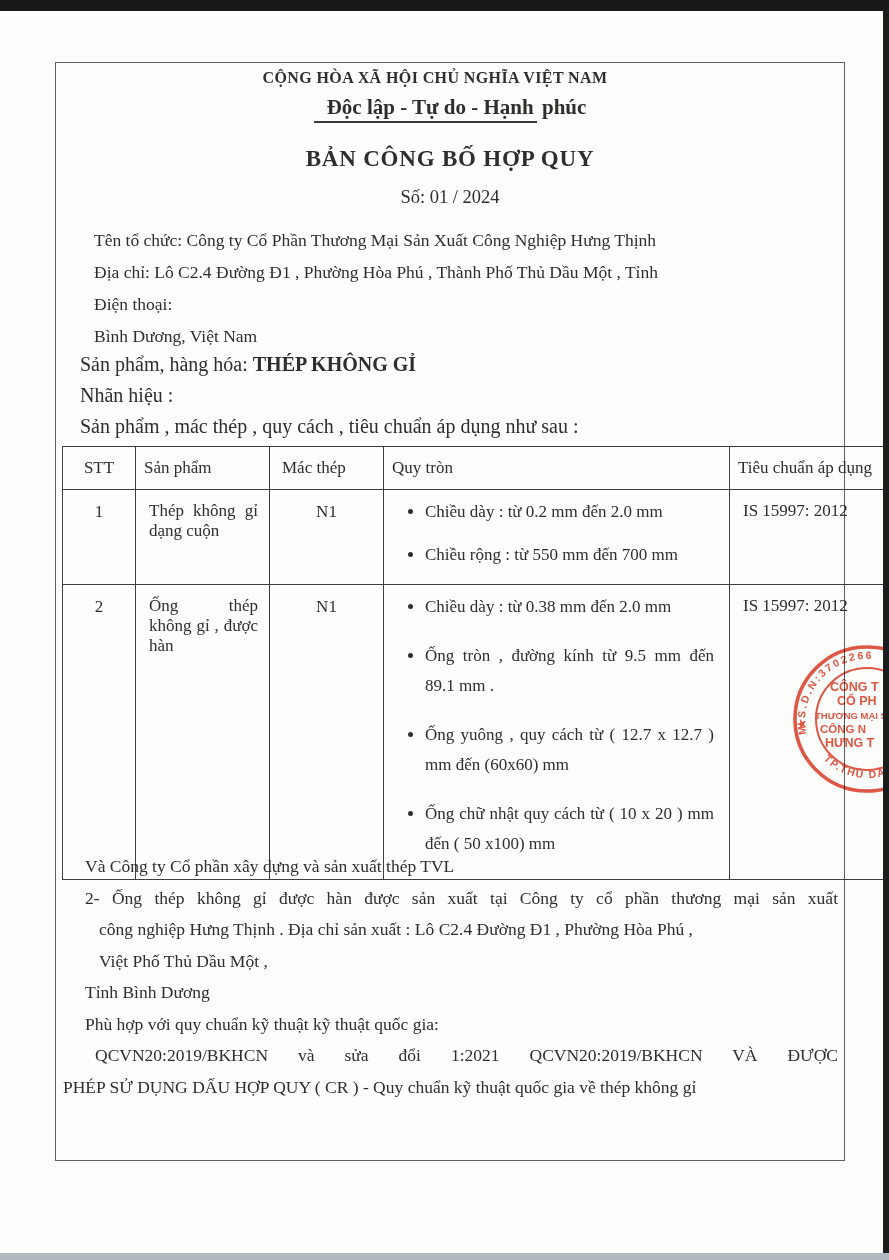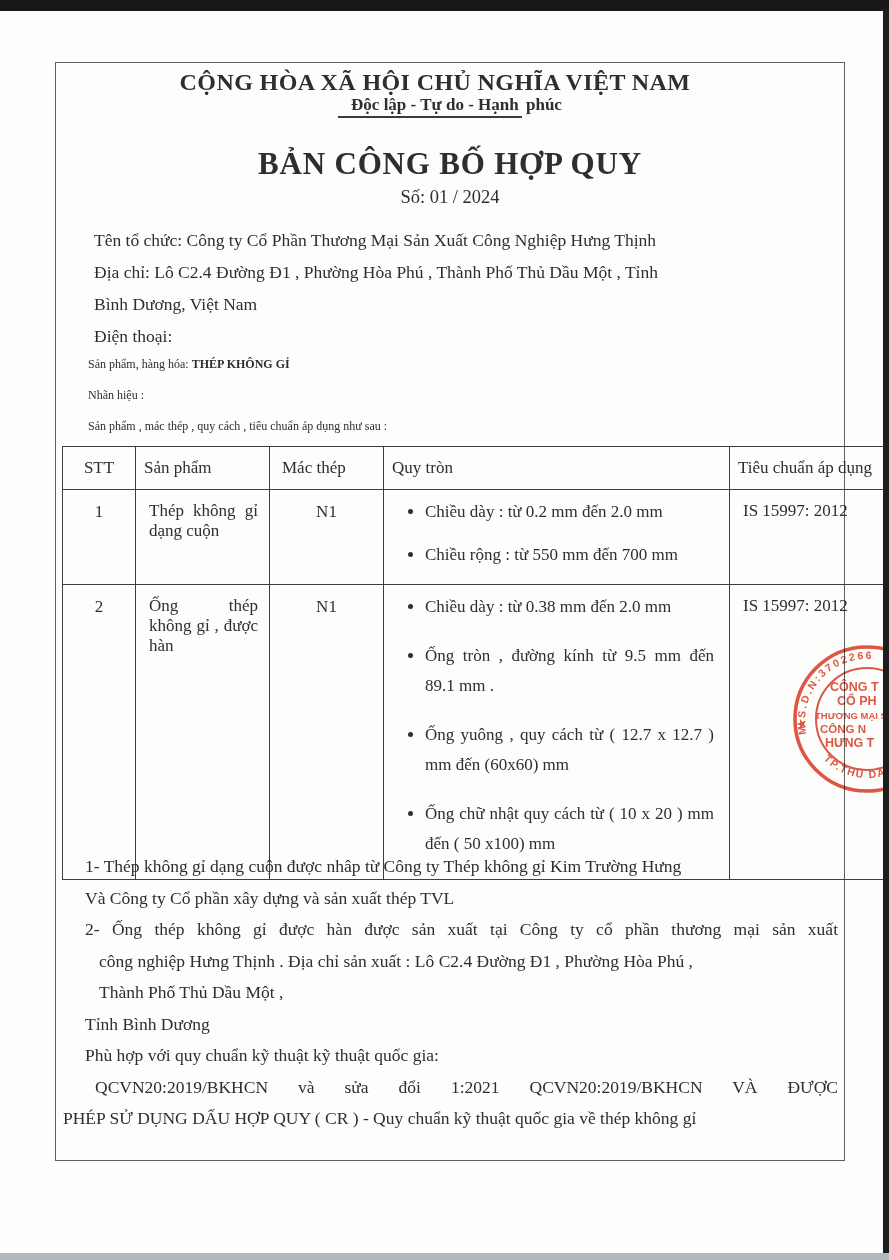--- a/index.html
+++ b/index.html
@@ -10,27 +10,27 @@
     color:#2e2e2e;
   }
   .abs{position:absolute;}
   
   .scan-top{left:0;top:0;width:889px;height:11px;background:#181818;z-index:30;}
   .scan-right{left:883px;top:9px;width:6px;height:1244px;background:#1d1d1d;z-index:30;}
   .scan-bottom{left:0;top:1253px;width:889px;height:7px;background:#b2bac0;z-index:30;}
   
   .frame{left:55px;top:62px;width:788px;height:1097px;border:1.5px solid #5f5f5f;z-index:1;}
   .center{text-align:center;}
-  .nat1{left:55px;top:69px;width:760px;font-size:24px;font-weight:bold;letter-spacing:.4px;}
-  .nat2{left:55px;top:95px;width:790px;font-size:17px;font-weight:bold;}
+  .nat1{left:55px;top:69px;width:760px;font-size:16px;font-weight:bold;letter-spacing:.4px;}
+  .nat2{left:55px;top:95px;width:790px;font-size:21px;font-weight:bold;}
   .nat2 .ul{border-bottom:2px solid #3a3a3a;padding:0 3px 2px 13px;}
-  .doc-title{left:55px;top:146px;width:790px;font-size:31px;font-weight:bold;letter-spacing:.8px;}
+  .doc-title{left:55px;top:146px;width:790px;font-size:23px;font-weight:bold;letter-spacing:.8px;}
   .doc-no{left:55px;top:187px;width:790px;font-size:18.5px;}
   .info{left:94px;top:224px;width:706px;font-size:17.5px;line-height:32px;}
-  .info2{left:88px;top:349px;width:700px;font-size:12px;line-height:31px;}
+  .info2{left:80px;top:349px;width:700px;font-size:20px;line-height:31px;}
   .b{font-weight:bold;}
   
   table.spec{position:absolute;left:62px;top:446px;width:776px;border-collapse:collapse;table-layout:fixed;font-size:17px;z-index:2;}
   table.spec td{border:1.6px solid #3e3e3e;vertical-align:top;background:transparent;}
   table.spec .hd td{height:38px;vertical-align:middle;padding:2px 8px;}
   td.c-stt{width:56px;text-align:center;}
   td.c-prod{width:117px;}
   td.c-grade{width:93px;text-align:center;}
   td.c-spec{width:329px;}
   td.c-std{width:180px;}
@@ -61,22 +61,22 @@
 
 <div class="abs nat1 center">CỘNG HÒA XÃ HỘI CHỦ NGHĨA VIỆT NAM</div>
 <div class="abs nat2 center"><span class="ul">Độc lập - Tự do - Hạnh</span><span> phúc</span></div>
 
 <div class="abs doc-title center">BẢN CÔNG BỐ HỢP QUY</div>
 <div class="abs doc-no center">Số: 01 / 2024</div>
 
 <div class="abs info">
   <div>Tên tổ chức: Công ty Cổ Phần Thương Mại Sản Xuất Công Nghiệp Hưng Thịnh</div>
   <div>Địa chỉ: Lô C2.4 Đường Đ1 , Phường Hòa Phú , Thành Phố Thủ Dầu Một , Tỉnh</div>
+  <div>Điện thoại:</div>
   <div>Bình Dương, Việt Nam</div>
-  <div>Điện thoại:</div>
 </div>
 
 <div class="abs info2">
   <div><span>Sản phẩm, hàng hóa: </span><span class="b">THÉP KHÔNG GỈ</span></div>
   <div>Nhãn hiệu :</div>
   <div>Sản phẩm , mác thép , quy cách , tiêu chuẩn áp dụng như sau :</div>
 </div>
 
 <table class="spec">
   <tbody>
@@ -118,25 +118,24 @@
       </ul>
     </td>
     <td class="c-std">
           <div class="cell-pad">IS 15997: 2012</div>
         </td>
   </tr>
 </tbody>
   </table>
 
 <div class="abs notes">
-  <div class="ml1">1-  Thép không gỉ dạng cuộn được nhâp từ Công ty Thép không gỉ Kim Trường Hưng</div>
   <div class="ml1">Và Công ty Cổ phần xây dựng và sản xuất thép TVL</div>
   <div class="ml1 jl">2-  Ống thép không gỉ được hàn được sản xuất tại Công ty cổ phần thương mại sản xuất</div>
   <div class="ml2">công nghiệp Hưng Thịnh . Địa chỉ sản xuất : Lô C2.4 Đường Đ1 , Phường Hòa Phú ,</div>
-  <div class="ml2">Thành Phố Thủ Dầu Một ,</div>
+  <div class="ml2">Việt Phố Thủ Dầu Một ,</div>
   <div class="ml1">Tỉnh Bình Dương</div>
   <div class="ml1">Phù hợp với quy chuẩn kỹ thuật kỹ thuật quốc gia:</div>
   <div class="ml1 jl" style="margin-left:33px;">QCVN20:2019/BKHCN và sửa đổi 1:2021 QCVN20:2019/BKHCN VÀ ĐƯỢC</div>
   <div class="ml0">PHÉP SỬ DỤNG DẤU HỢP QUY ( CR ) -  Quy chuẩn kỹ thuật quốc gia về thép không gỉ</div>
 </div>
 
 <svg class="abs stamp" viewBox="0 0 170 170">
   <circle cx="85" cy="85" r="72" fill="none" stroke="#dc4a35" stroke-width="3.6"></circle>
   <circle cx="85" cy="85" r="51" fill="none" stroke="#dc4a35" stroke-width="2"></circle>
   <path id="arcTop" d="M 26,106 A 62,62 0 1 1 144,106" fill="none"></path>

